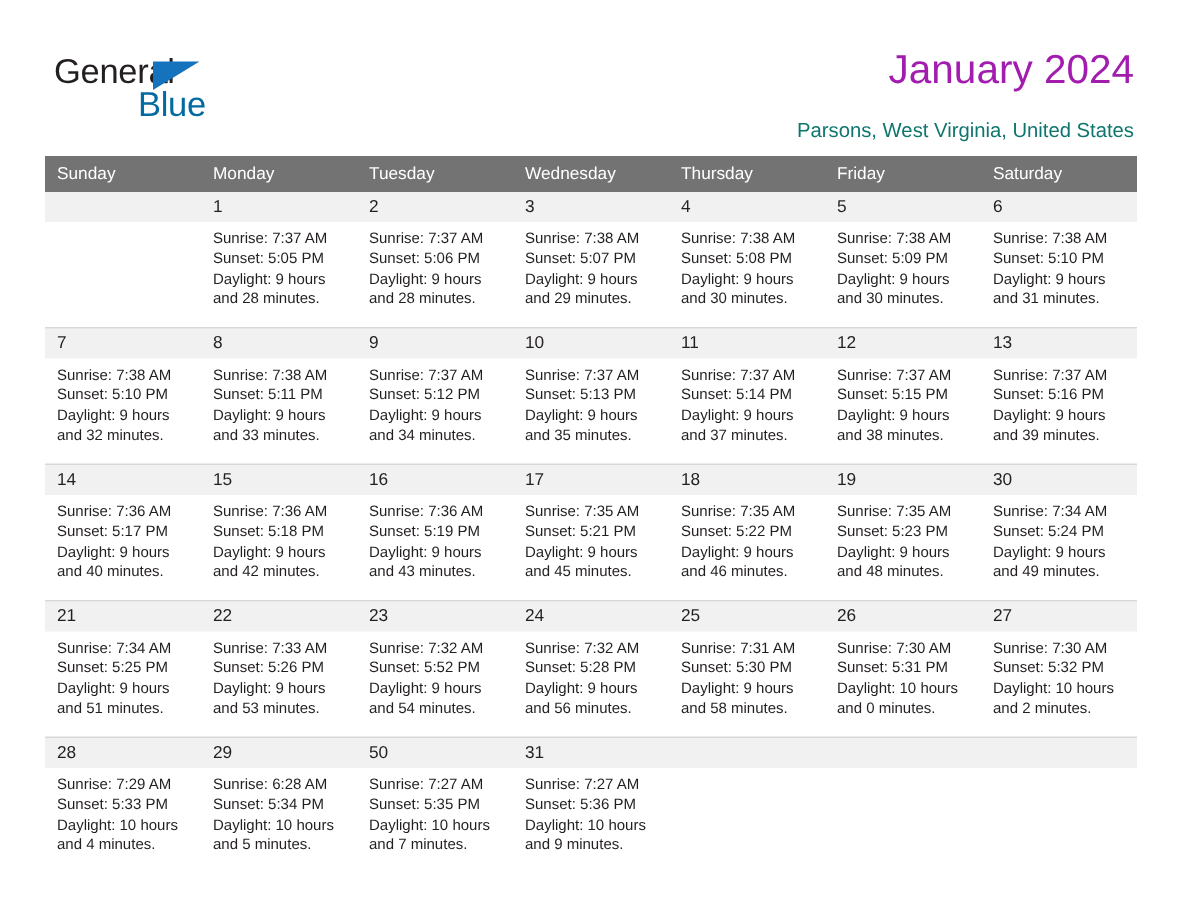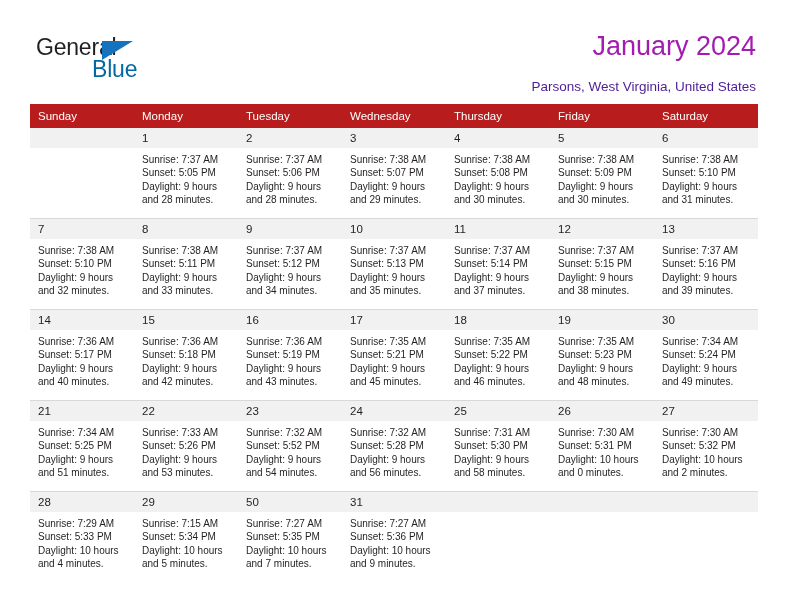--- a/index.html
+++ b/index.html
@@ -36,32 +36,32 @@
     position:absolute;left:56px;top:22px;
     font-size:23px;color:#0369a1;line-height:23px;letter-spacing:-0.2px;
   }
 
   .title{
     position:absolute;right:36px;top:31px;
     font-size:27px;color:#a21caf;text-align:right;white-space:nowrap;
   }
   .subtitle{
     position:absolute;right:36px;top:79px;
-    font-size:13.5px;color:#4c1d95;text-align:right;white-space:nowrap;
+    font-size:13.5px;color:#0f766e;text-align:right;white-space:nowrap;
   }
 
   
   .cal{
     position:absolute;left:30px;top:104px;
     width:728px;
     border-collapse:collapse;
     table-layout:fixed;
   }
   .cal th{
-    background:#b91c1c;
+    background:#737373;
     color:#ffffff;
     font-weight:normal;
     font-size:11.5px;
     text-align:left;
     padding:6px 0 6px 8px;
     height:10px;
     border:none;
   }
   .cal td{
     vertical-align:top;
@@ -390,21 +390,21 @@
           <div class="info">
             <div>Sunrise: 7:29 AM</div>
             <div>Sunset: 5:33 PM</div>
             <div>Daylight: 10 hours</div>
             <div>and 4 minutes.</div>
           </div>
         </td>
         <td>
           <div class="daynum">29</div>
           <div class="info">
-            <div>Sunrise: 7:15 AM</div>
+            <div>Sunrise: 6:28 AM</div>
             <div>Sunset: 5:34 PM</div>
             <div>Daylight: 10 hours</div>
             <div>and 5 minutes.</div>
           </div>
         </td>
         <td>
           <div class="daynum">50</div>
           <div class="info">
             <div>Sunrise: 7:27 AM</div>
             <div>Sunset: 5:35 PM</div>

